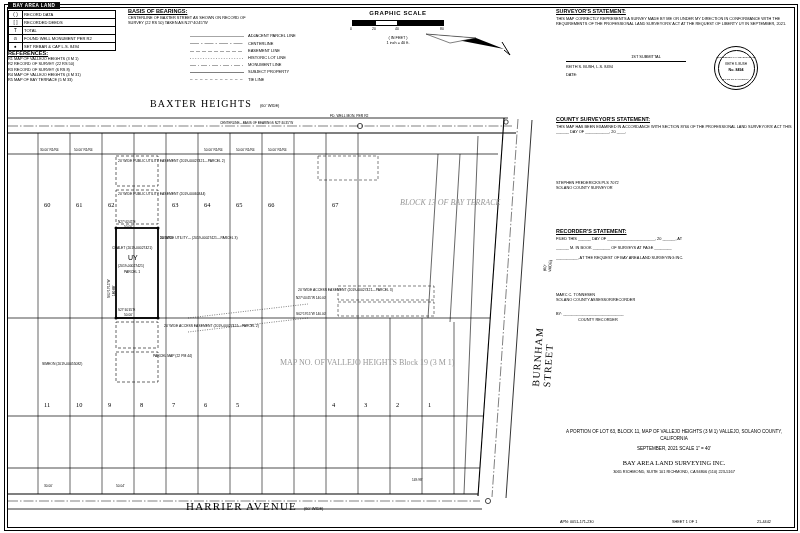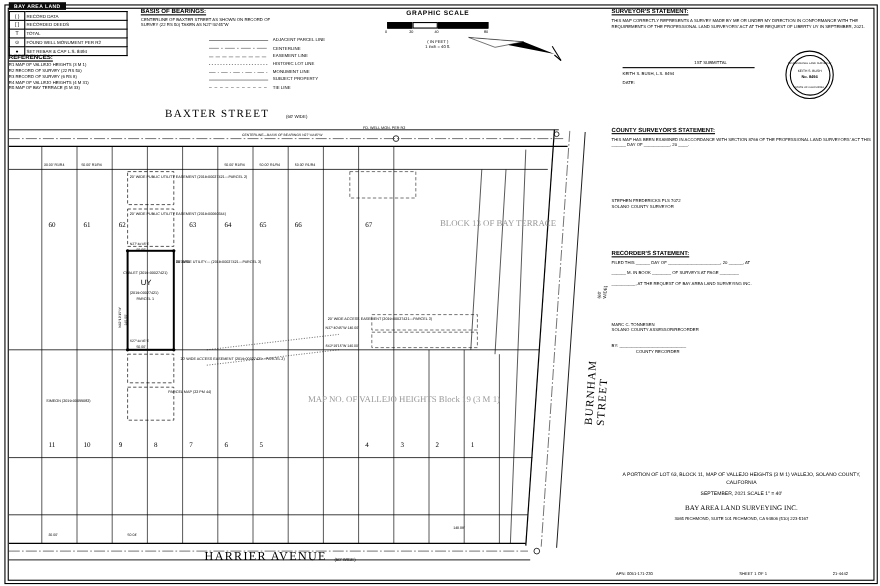--- a/index.html
+++ b/index.html
@@ -328,30 +328,30 @@
         <circle cx="498" cy="26" r="2.2" stroke-width="0.7"></circle>
       </g>
       <g fill="#000">
         <circle cx="108" cy="132" r="1.5"></circle>
         <circle cx="150" cy="132" r="1.5"></circle>
         <circle cx="108" cy="222" r="1.5"></circle>
         <circle cx="150" cy="222" r="1.5"></circle>
       </g>
     </svg>
 
-    <div class="maptext st-name" style="left:142px;top:2px;font-size:10px;">BAXTER STREET</div>
+    <div class="maptext st-name" style="left:142px;top:2px;font-size:10px;">BAXTER HEIGHTS</div>
     <div class="maptext sm" style="left:252px;top:7px;font-size:4px;">(60' WIDE)</div>
     <div class="maptext st-name" style="left:178px;top:404px;font-size:11px;">HARRIER AVENUE</div>
     <div class="maptext sm" style="left:296px;top:410px;font-size:4px;">(60' WIDE)</div>
     <div class="maptext st-name vert" style="left:522px;top:290px;font-size:10px;transform:rotate(-86deg);">BURNHAM STREET</div>
     <div class="maptext sm vert" style="left:534px;top:175px;font-size:4px;transform:rotate(-86deg);">(60' WIDE)</div>
 
     <div class="maptext bearing" style="left:212px;top:25px;">CENTERLINE—BASIS OF BEARINGS  N27°40'45"W</div>
 
-    <div class="maptext blocklabel" style="left:392px;top:102px;text-align:right;">BLOCK 13 OF
+    <div class="maptext blocklabel" style="left:392px;top:102px;text-align:right;font-style:italic;">BLOCK 13 OF
 BAY TERRACE</div>
     <div class="maptext blocklabel" style="left:272px;top:262px;text-align:center;">MAP NO. OF VALLEJO HEIGHTS
 Block 19
 (3 M 1)</div>
 
     <div class="maptext lotno" style="left:36px;top:105px;">60</div>
     <div class="maptext lotno" style="left:68px;top:105px;">61</div>
     <div class="maptext lotno" style="left:100px;top:105px;">62</div>
     <div class="maptext lotno" style="left:164px;top:105px;">63</div>
     <div class="maptext lotno" style="left:196px;top:105px;">64</div>

